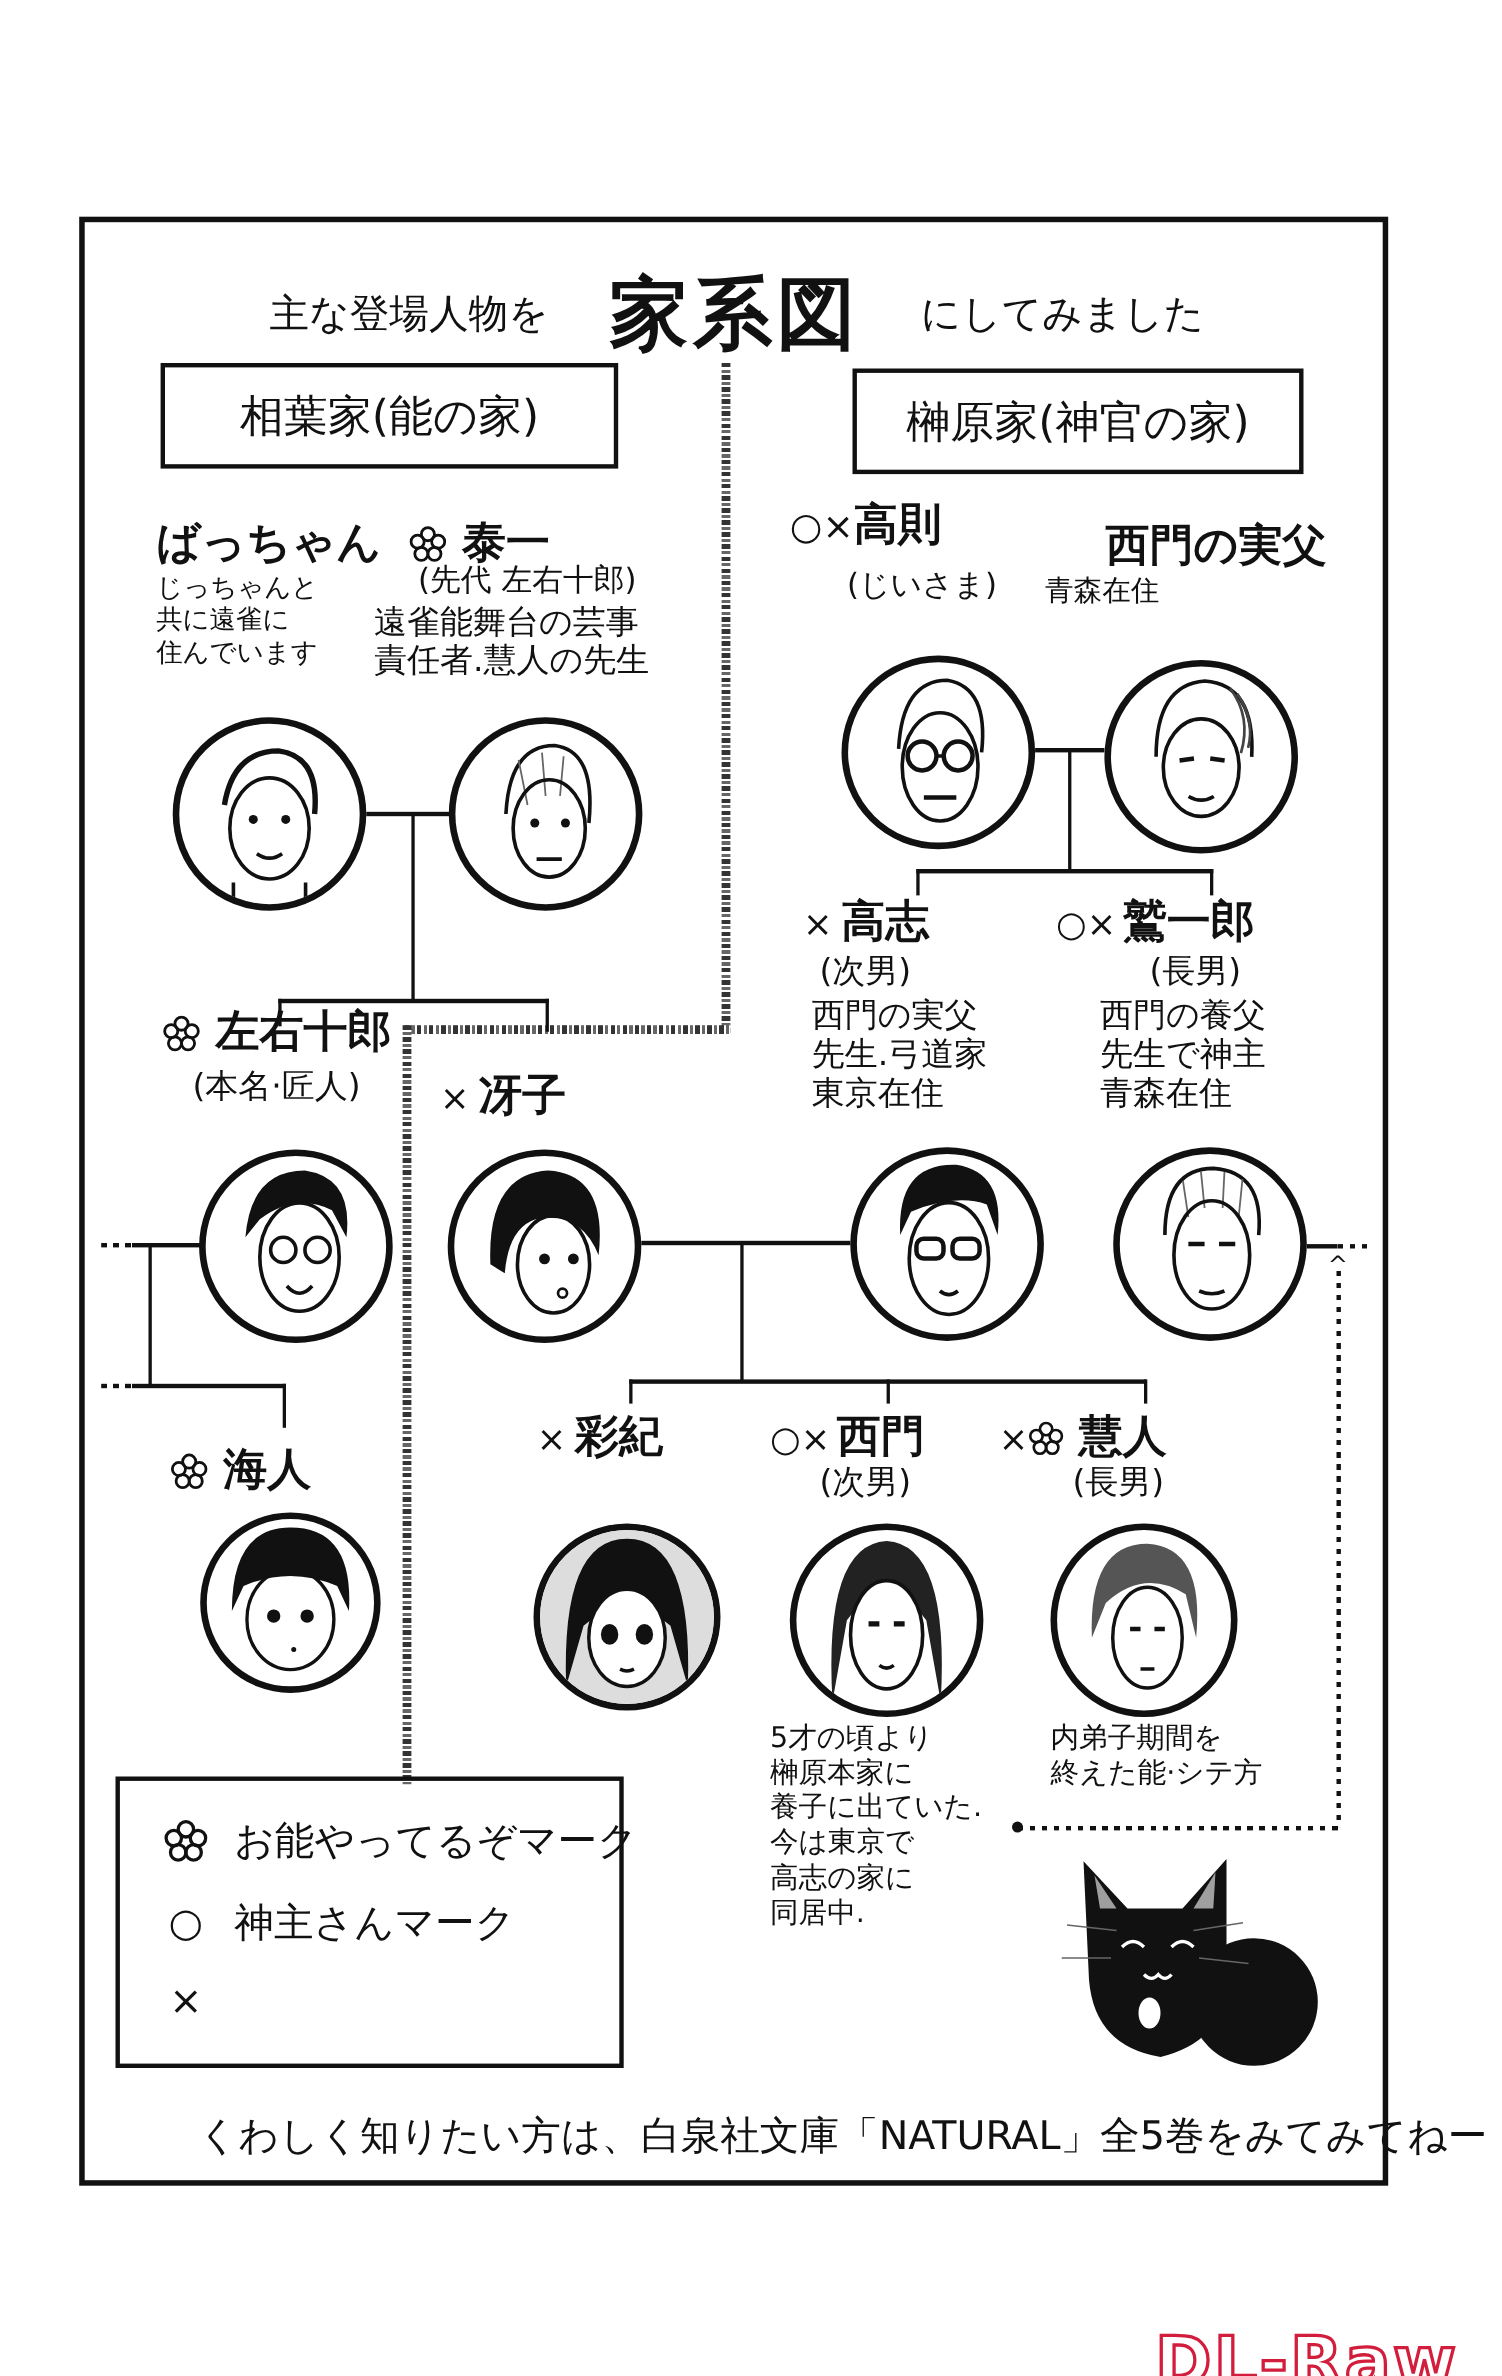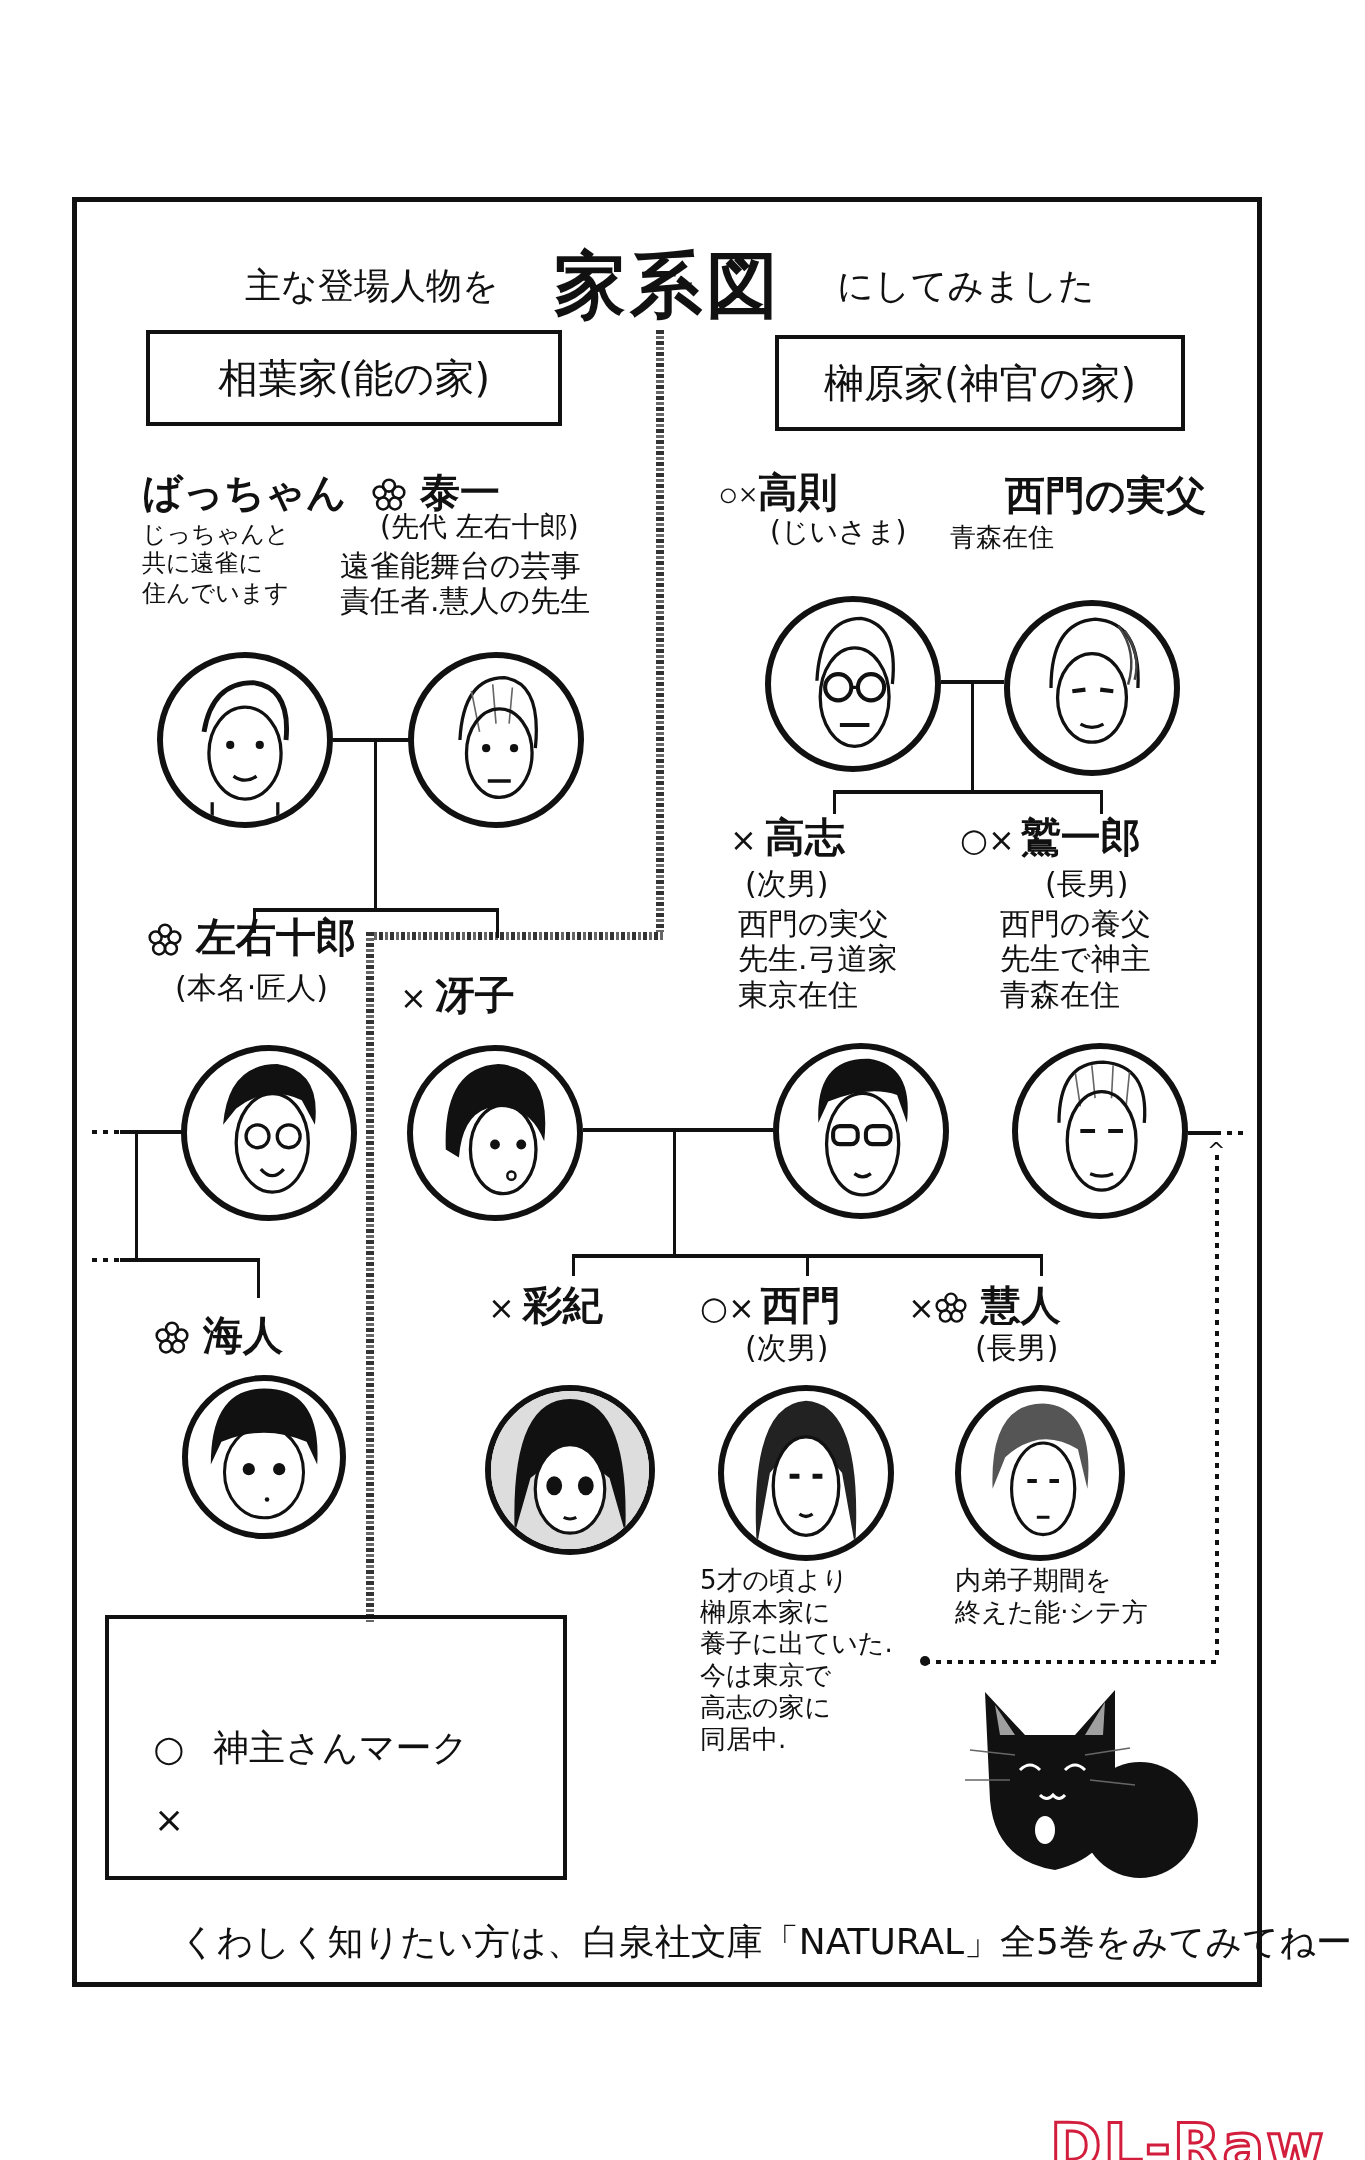--- a/index.html
+++ b/index.html
@@ -96,21 +96,21 @@
       <path d="M45 75 L59 75" stroke="#111" stroke-width="2"></path>
     </svg>
 </div>
 
 <div class="line" style="left:333px;top:738px;width:76px;height:4px;"></div>
 <div class="line" style="left:374px;top:740px;width:3px;height:170px;"></div>
 <div class="line" style="left:253px;top:908px;width:246px;height:4px;"></div>
 <div class="line" style="left:253px;top:908px;width:3px;height:25px;"></div>
 <div class="line" style="left:496px;top:908px;width:3px;height:30px;"></div>
 
-<div class="name" style="left:718px;top:465px;font-family:Liberation Serif, serif;">
+<div class="name" style="left:718px;top:449px;">
   <span style="font-weight:normal;font-size:34px;">○×</span><span>高則</span>
 </div>
 <div class="sub" style="left:770px;top:515px;font-size:28px;">(じいさま)</div>
 <div class="sub" style="left:950px;top:522px;font-size:26px;">青森在住</div>
 <div class="name" style="left:1005px;top:468px;">西門の実父</div>
 
 <div class="portrait" style="left:765px;top:596px;width:176px;height:176px;">
   <svg viewBox="0 0 100 100">
       <path d="M28 48 Q30 10 55 10 Q78 14 74 50" fill="none" stroke="#111" stroke-width="2"></path>
       <ellipse cx="51" cy="58" rx="21" ry="30" fill="none" stroke="#111" stroke-width="2"></ellipse>
@@ -320,20 +320,34 @@
     <path d="M30 25 L50 55 L35 55 Z" fill="#fff" opacity="0.6"></path>
     <path d="M140 22 L120 55 L138 55 Z" fill="#fff" opacity="0.6"></path>
     <path d="M55 90 Q65 80 75 90 M100 90 Q110 80 120 90" stroke="#fff" stroke-width="3" fill="none"></path>
     <path d="M75 115 Q82 122 88 115 Q94 122 100 115" stroke="#fff" stroke-width="3" fill="none"></path>
     <ellipse cx="80" cy="150" rx="10" ry="14" fill="#fff"></ellipse>
     <path d="M5 70 L50 75 M0 100 L45 100 M120 75 L165 68 M125 100 L170 105" stroke="#666" stroke-width="1.5"></path>
   </svg>
 </div>
 
 <div class="legend">
+  <div class="legend-row" style="top:30px;">
+    <span class="sym">
+        <svg width="40" height="40" viewBox="0 0 40 40">
+          <g fill="none" stroke="#111" stroke-width="3">
+            <circle cx="20" cy="9" r="7"></circle>
+            <circle cx="31" cy="17" r="7"></circle>
+            <circle cx="27" cy="30" r="7"></circle>
+            <circle cx="13" cy="30" r="7"></circle>
+            <circle cx="9" cy="17" r="7"></circle>
+          </g>
+        </svg>
+      </span>
+    <span style="margin-left:14px;">お能やってるぞマーク</span>
+  </div>
   <div class="legend-row" style="top:105px;">
     <span class="sym">○</span>
     <span style="margin-left:14px;">神主さんマーク</span>
   </div>
   <div class="legend-row" style="top:180px;">
     <span class="sym">×</span>
   </div>
 </div>
 
 <div class="footer-note">くわしく知りたい方は、白泉社文庫「NATURAL」全5巻をみてみてねー</div>

